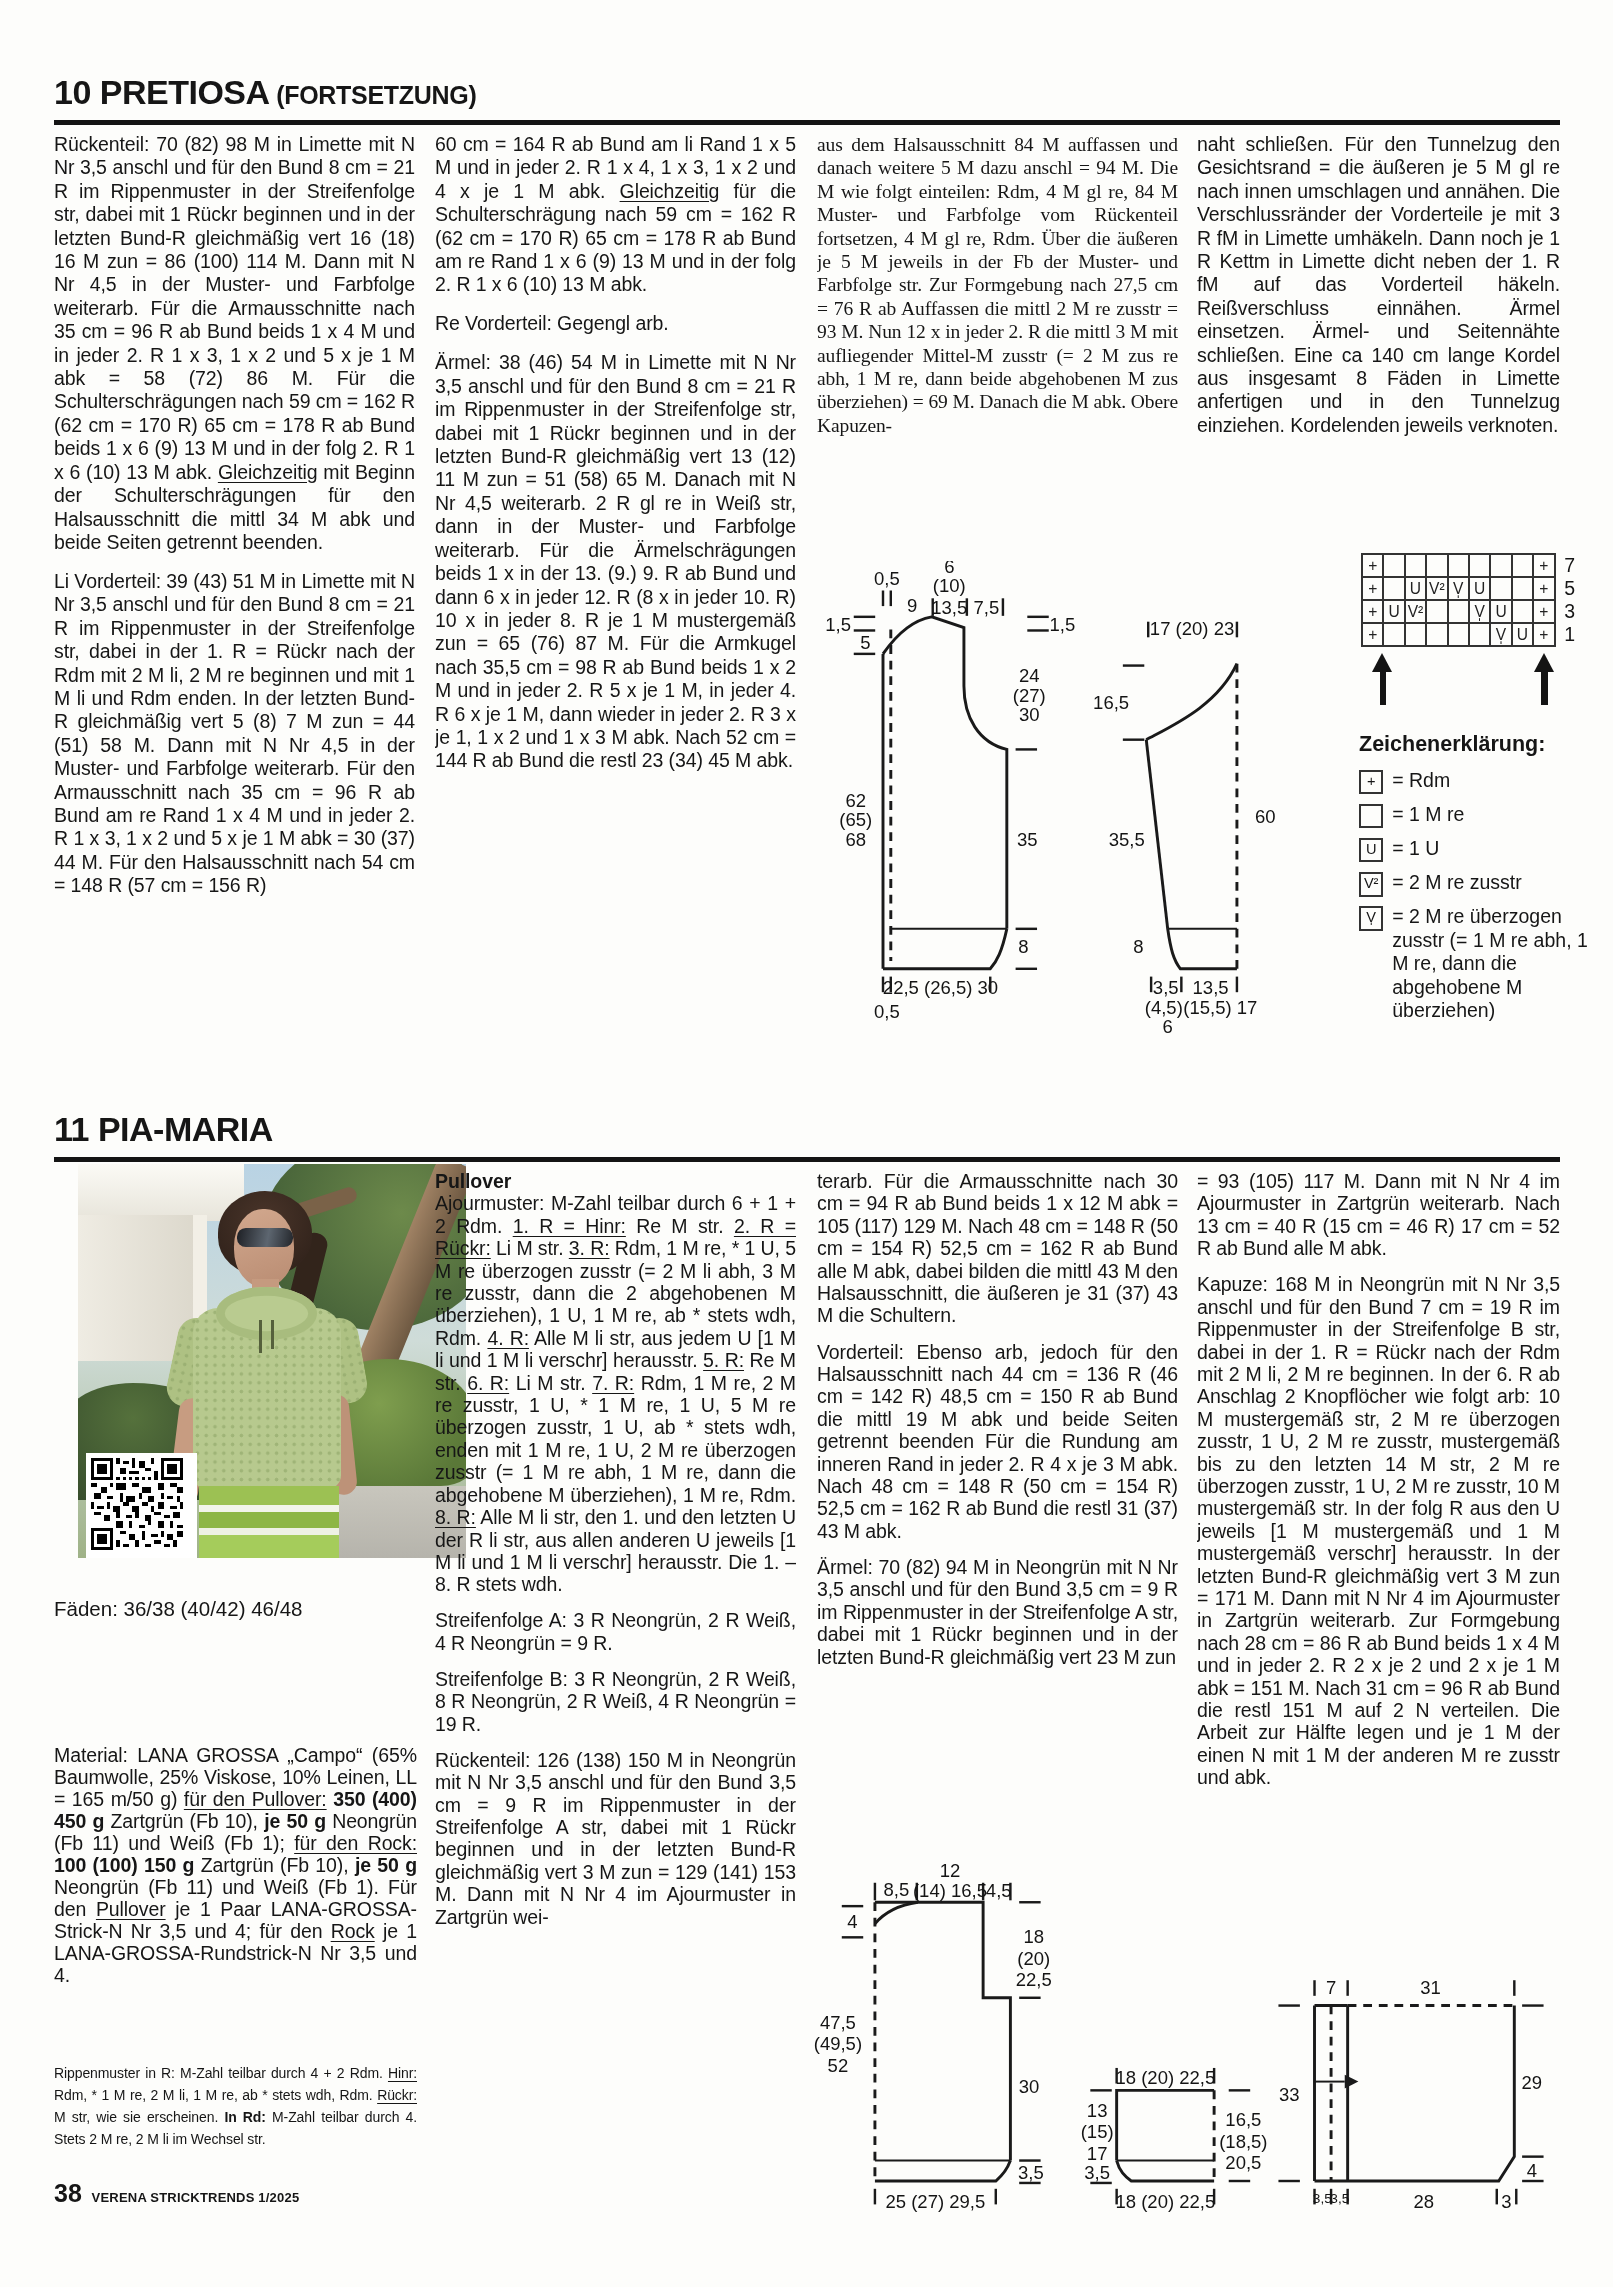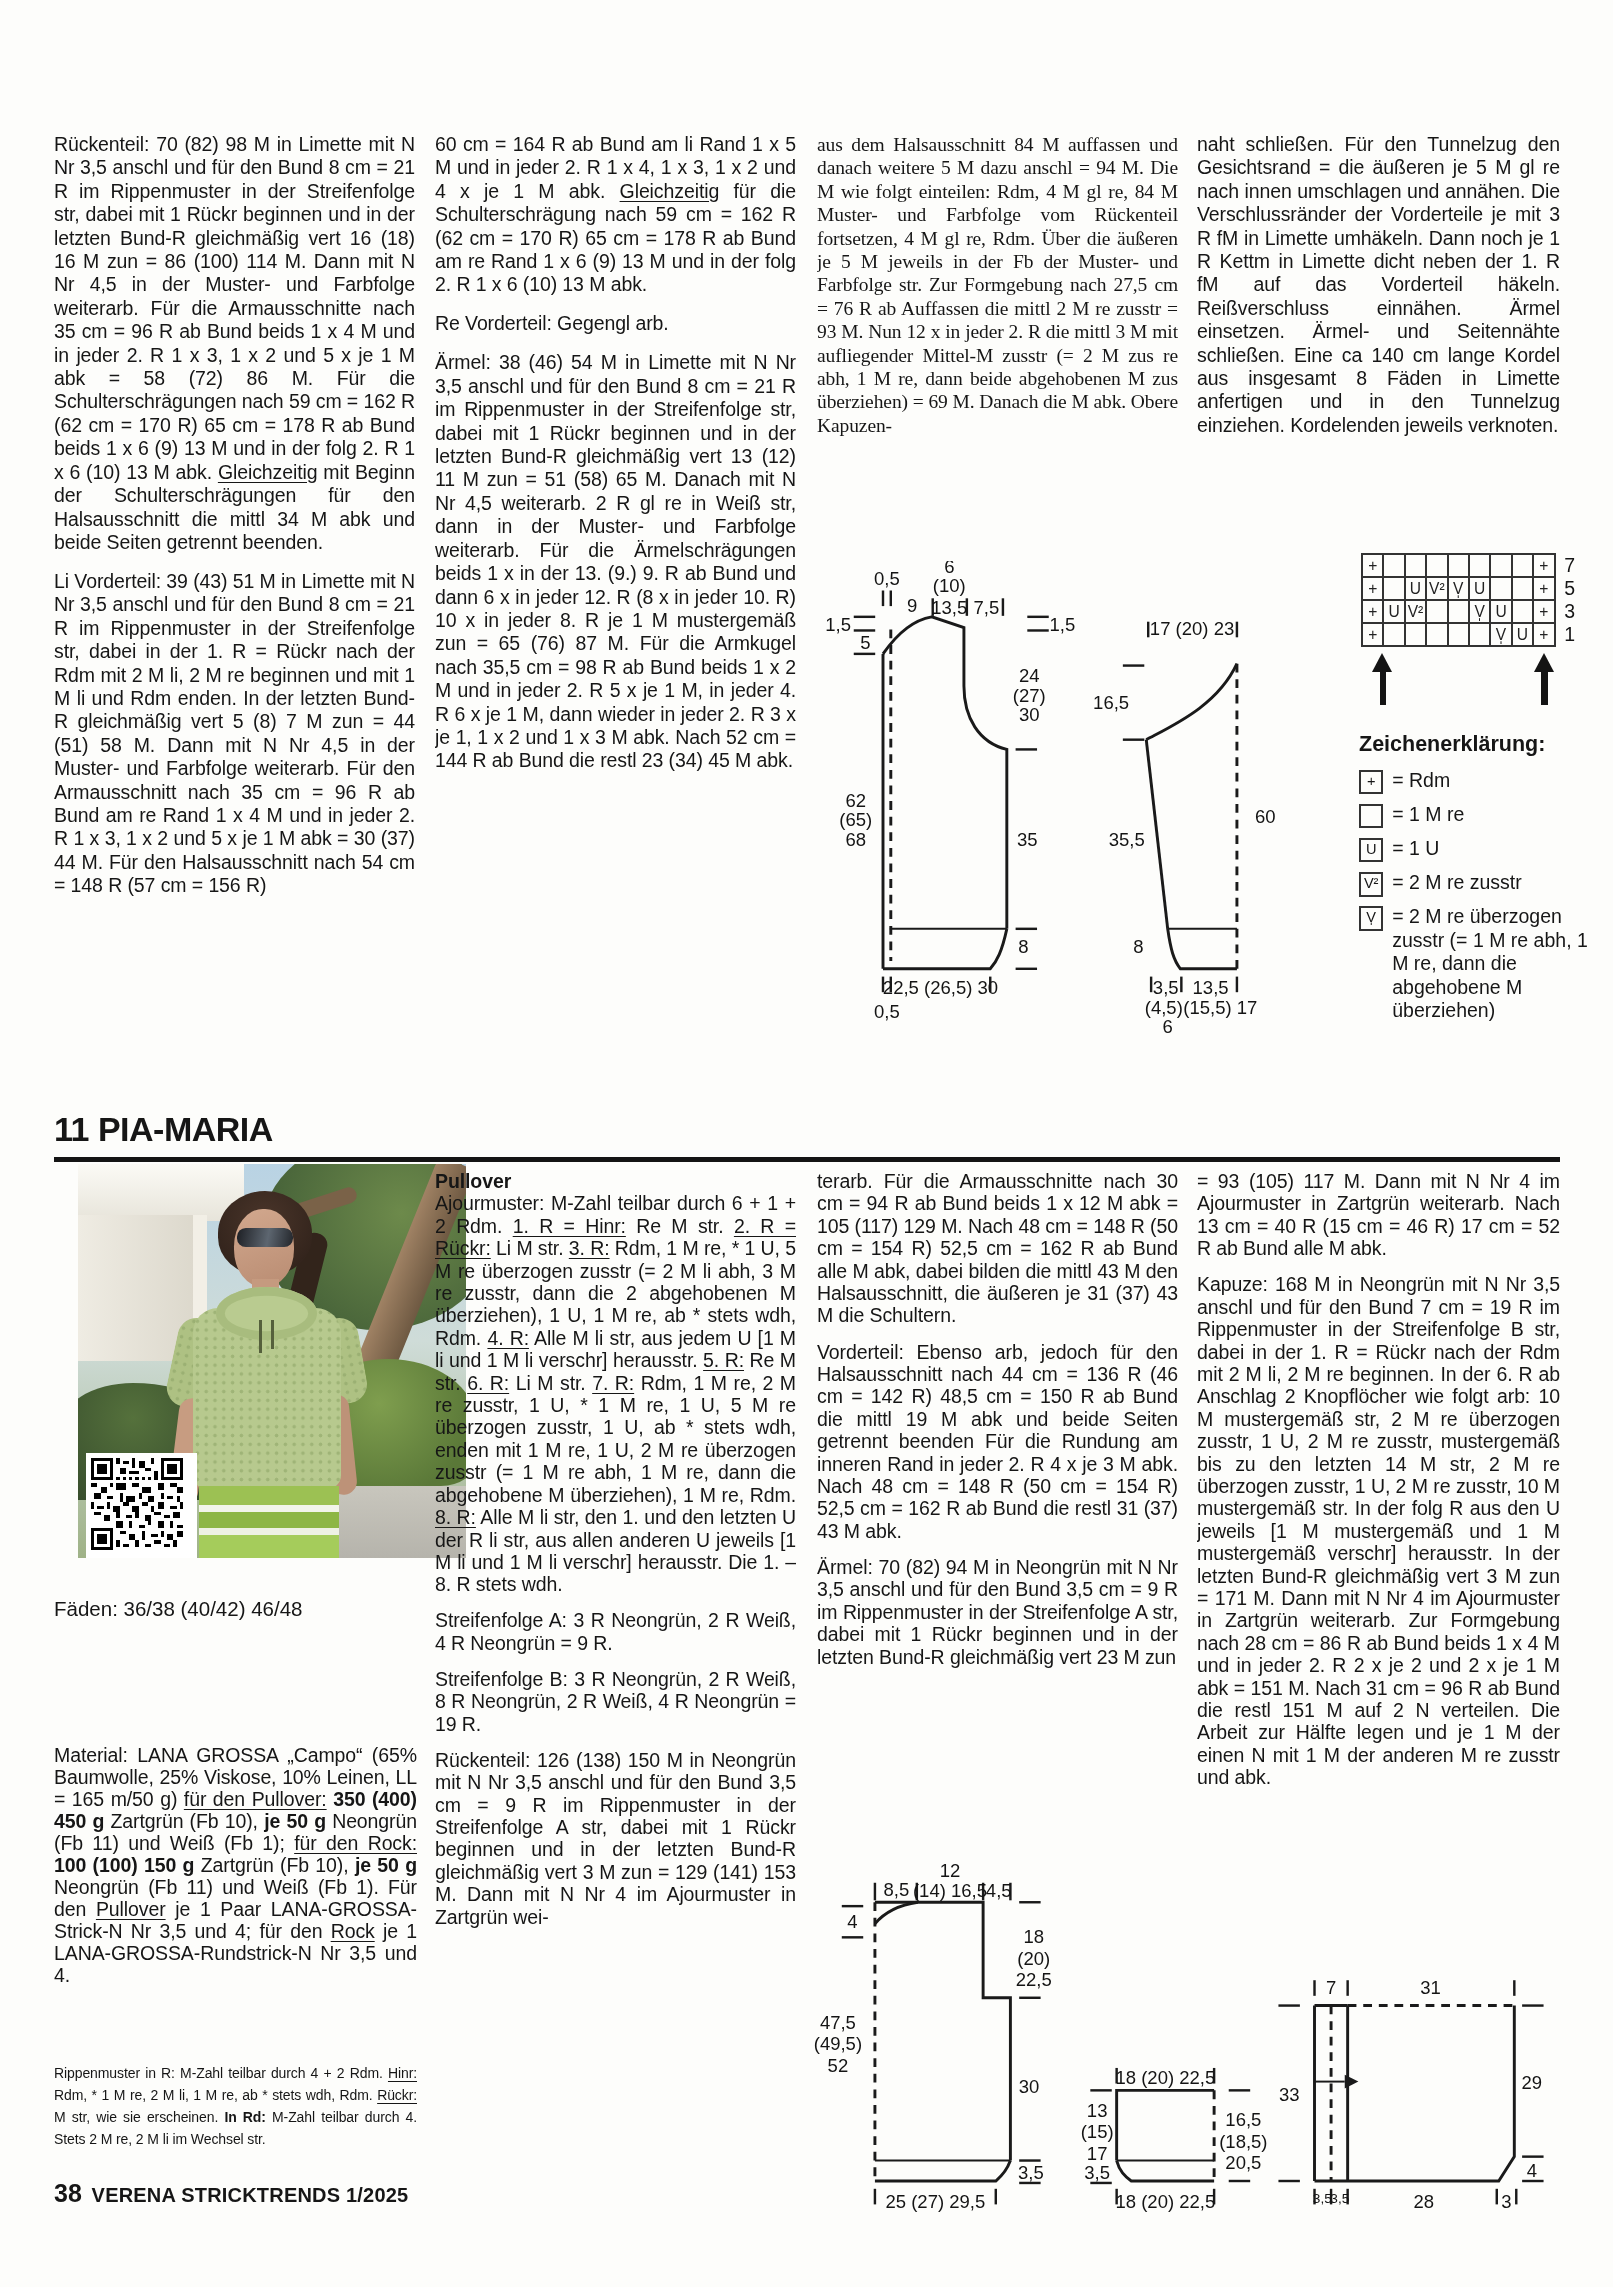--- a/index.html
+++ b/index.html
@@ -66,21 +66,21 @@
   .m-skirt{left:121px;top:322px;width:140px;height:72px;
            background:linear-gradient(#9cc153 0 26%,#f2f4ea 26% 36%,#8db645 36% 58%,#eef1e4 58% 68%,#a5cc5b 68% 100%);}
   .qr{left:7.8px;top:289px;width:101px;height:101px;background:#fff;padding:4.9px;}
   .qr svg{display:block;width:92px;height:92px;}
   
   .groesse{position:absolute;left:0;top:466px;width:363px;font-size:20.5px;}
   .mat{position:absolute;left:0;top:614px;width:363px;font-size:19.5px;line-height:22px;text-align:justify;letter-spacing:-0.1px;}
   .ripp{position:absolute;left:0;top:938px;width:363px;font-size:14px;line-height:22px;text-align:justify;letter-spacing:-0.1px;}
   .footer{position:absolute;left:0;top:1069px;display:flex;align-items:baseline;gap:9.8px;}
   .footer .pnum{font-size:25px;font-weight:700;}
-  .footer .mag{font-size:20px;font-weight:700;letter-spacing:0.2px;}
+  .footer .mag{font-size:13px;font-weight:700;letter-spacing:0.2px;}
   
   .chart{position:absolute;left:1307px;top:480px;width:263px;}
   .kc-row{display:flex;height:25px;}
   .kc-row + .kc-row{margin-top:-2px;}
   .kc-cell{width:23.4px;height:25px;border:2px solid #333;margin-left:-2px;box-sizing:border-box;
            font-size:15.6px;text-align:center;line-height:21.5px;color:#222;}
   .kc-cell:first-child{margin-left:0;}
   .kc-num{font-size:19.5px;line-height:25px;margin-left:8.8px;color:#161616;}
   .kc-arrows{position:relative;height:62px;}
   .kar-tri{position:absolute;top:5.9px;width:0;height:0;border-left:10.7px solid transparent;
@@ -104,20 +104,23 @@
   .tick{stroke-width:2.5;}
   .schem text{font-size:19px;fill:#141414;text-anchor:middle;font-family:"Liberation Sans",sans-serif;}
   .schem text.sm{font-size:14px;}
 </style>
 </head>
 <body>
 
 <div class="page">
 
   <div class="sec" id="sec10">
+    <div class="sec-head">
+      <span class="big">10 PRETIOSA</span><span class="small"> (FORTSETZUNG)</span>
+    </div>
     <div class="cols">
       <div class="col c1">
         <p class="para"><b class="lead">Rückenteil:</b> <span>70 (82) 98 M in Limette mit N Nr 3,5 anschl und für den Bund 8 cm = 21 R im Rippenmuster in der Streifenfolge str, dabei mit 1 Rückr beginnen und in der letzten Bund-R gleichmäßig vert 16 (18) 16 M zun = 86 (100) 114 M. Dann mit N Nr 4,5 in der Muster- und Farbfolge weiterarb. Für die Armausschnitte nach 35 cm = 96 R ab Bund beids 1 x 4 M und in jeder 2. R 1 x 3, 1 x 2 und 5 x je 1 M abk = 58 (72) 86 M. Für die Schulterschrägungen nach 59 cm = 162 R (62 cm = 170 R) 65 cm = 178 R ab Bund beids 1 x 6 (9) 13 M und in der folg 2. R 1 x 6 (10) 13 M abk. <u>Gleichzeitig</u> mit Beginn der Schulterschrägungen für den Halsausschnitt die mittl 34 M abk und beide Seiten getrennt beenden.</span></p>
         <p class="para"><b class="lead">Li Vorderteil:</b> <span>39 (43) 51 M in Limette mit N Nr 3,5 anschl und für den Bund 8 cm = 21 R im Rippenmuster in der Streifenfolge str, dabei in der 1. R = Rückr nach der Rdm mit 2 M li, 2 M re beginnen und mit 1 M li und Rdm enden. In der letzten Bund-R gleichmäßig vert 5 (8) 7 M zun = 44 (51) 58 M. Dann mit N Nr 4,5 in der Muster- und Farbfolge weiterarb. Für den Armausschnitt nach 35 cm = 96 R ab Bund am re Rand 1 x 4 M und in jeder 2. R 1 x 3, 1 x 2 und 5 x je 1 M abk = 30 (37) 44 M. Für den Halsausschnitt nach 54 cm = 148 R (57 cm = 156 R)</span></p>
       </div>
       <div class="col c2">
         <p class="para"><span>60 cm = 164 R ab Bund am li Rand 1 x 5 M und in jeder 2. R 1 x 4, 1 x 3, 1 x 2 und 4 x je 1 M abk. <u>Gleichzeitig</u> für die Schulterschrägung nach 59 cm = 162 R (62 cm = 170 R) 65 cm = 178 R ab Bund am re Rand 1 x 6 (9) 13 M und in der folg 2. R 1 x 6 (10) 13 M abk.</span></p>
         <p class="para"><b class="lead">Re Vorderteil:</b> <span>Gegengl arb.</span></p>
         <p class="para"><b class="lead">Ärmel:</b> <span>38 (46) 54 M in Limette mit N Nr 3,5 anschl und für den Bund 8 cm = 21 R im Rippenmuster in der Streifenfolge str, dabei mit 1 Rückr beginnen und in der letzten Bund-R gleichmäßig vert 13 (12) 11 M zun = 51 (58) 65 M. Danach mit N Nr 4,5 weiterarb. 2 R gl re in Weiß str, dann in der Muster- und Farbfolge weiterarb. Für die Ärmelschrägungen beids 1 x in der 13. (9.) 9. R ab Bund und dann 6 x in jeder 12. R (8 x in jeder 10. R) 10 x in jeder 8. R je 1 M mustergemäß zun = 65 (76) 87 M. Für die Armkugel nach 35,5 cm = 98 R ab Bund beids 1 x 2 M und in jeder 2. R 5 x je 1 M, in jeder 4. R 6 x je 1 M, dann wieder in jeder 2. R 3 x je 1, 1 x 2 und 1 x 3 M abk. Nach 52 cm = 144 R ab Bund die restl 23 (34) 45 M abk.</span></p>
       </div>

